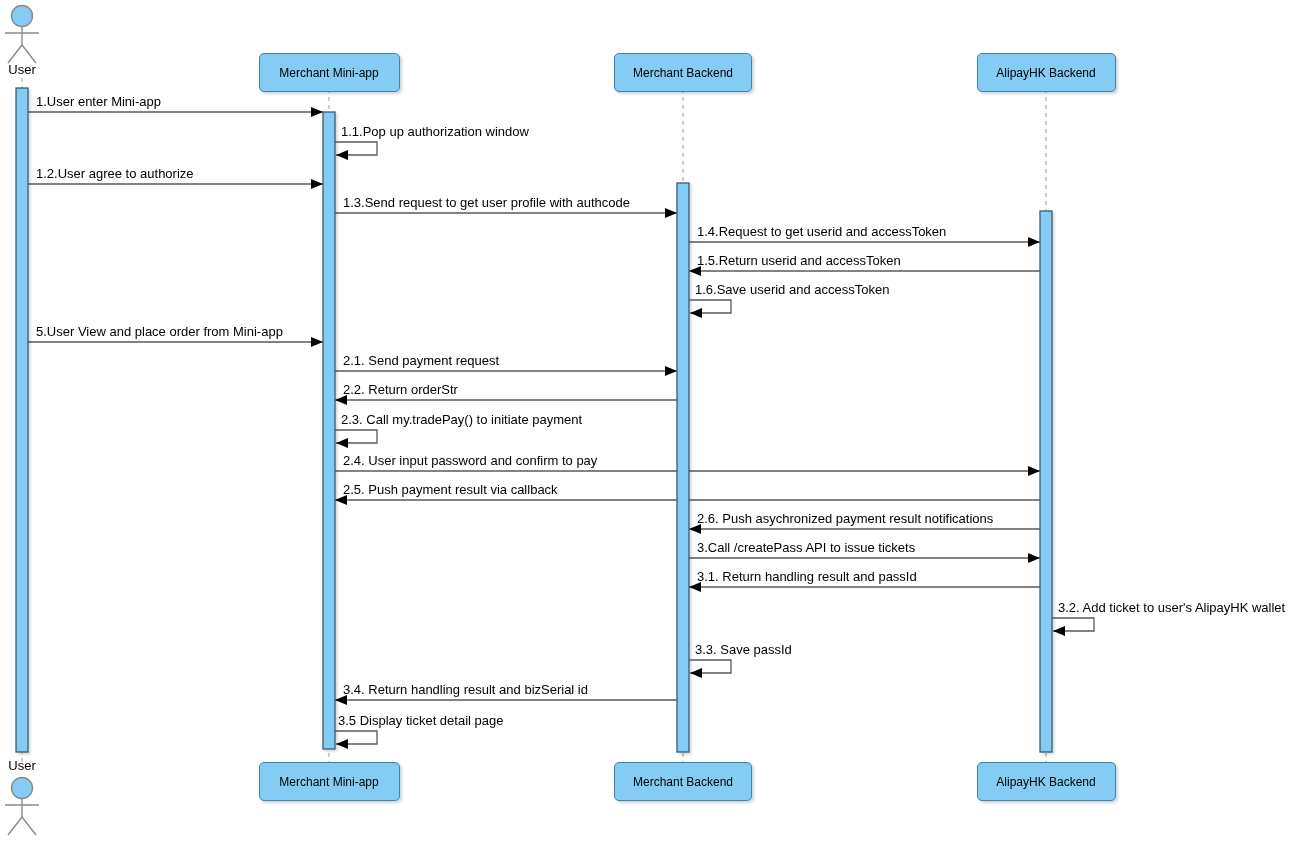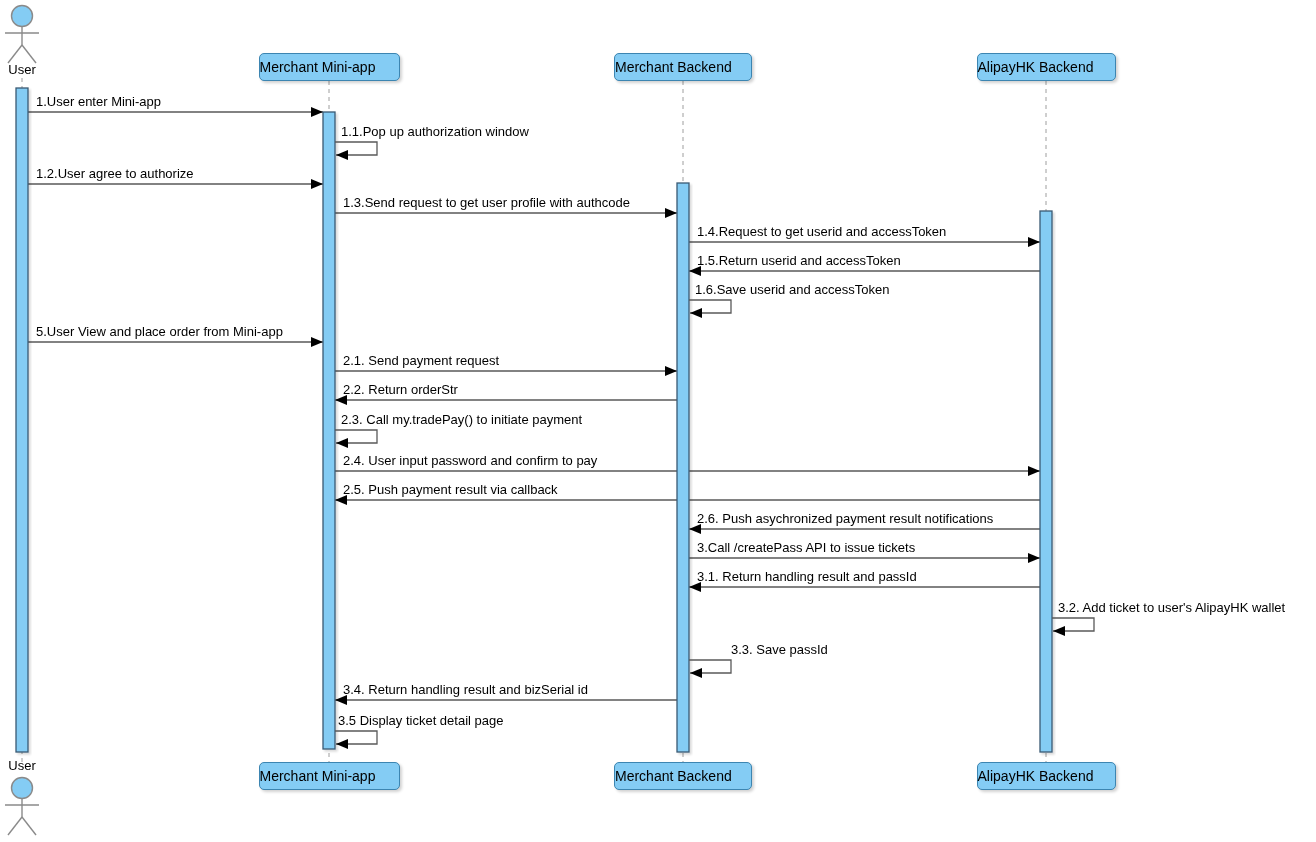--- a/index.html
+++ b/index.html
@@ -2,23 +2,23 @@
 <html><head>
 <meta charset="utf-8">
 <style>
   html,body{margin:0;padding:0;background:#ffffff;}
   #stage{
     position:relative;width:1316px;height:842px;background:#ffffff;
     font-family:"Liberation Sans","DejaVu Sans",sans-serif;color:#000;overflow:hidden;padding-left:28px;
   }
   #layer{position:absolute;left:0;top:0;}
   .pbox{
-    position:absolute;height:28px;border-radius:5px;box-sizing:border-box;
-    display:flex;align-items:center;
-    font-size:14px;box-shadow:2px 2px 3px rgba(0,0,0,0.18);
+    position:absolute;height:39px;border-radius:5px;box-sizing:border-box;
+    display:flex;align-items:center;justify-content:center;
+    font-size:12px;box-shadow:2px 2px 3px rgba(0,0,0,0.18);
   }
   .mlabel{position:absolute;font-size:13px;white-space:nowrap;line-height:14px;}
   .alabel{position:absolute;font-size:13px;width:80px;text-align:center;line-height:14px;}
 </style>
 </head>
 <body>
 
 <div id="stage">
   <svg id="layer" width="1316" height="842" viewBox="0 0 1316 842" xmlns="http://www.w3.org/2000/svg">
     <defs>
@@ -112,16 +112,16 @@
     <div class="mlabel" style="left: 36px; top: 325px;">5.User View and place order from Mini-app</div>
     <div class="mlabel" style="left: 343px; top: 354px;">2.1. Send payment request</div>
     <div class="mlabel" style="left: 343px; top: 383px;">2.2. Return orderStr</div>
     <div class="mlabel" style="left: 341px; top: 413px;">2.3. Call my.tradePay() to initiate payment</div>
     <div class="mlabel" style="left: 343px; top: 454px;">2.4. User input password and confirm to pay</div>
     <div class="mlabel" style="left: 343px; top: 483px;">2.5. Push payment result via callback</div>
     <div class="mlabel" style="left: 697px; top: 512px;">2.6. Push asychronized payment result notifications</div>
     <div class="mlabel" style="left: 697px; top: 541px; text-align: center;">3.Call /createPass API to issue tickets</div>
     <div class="mlabel" style="left: 697px; top: 570px;">3.1. Return handling result and passId</div>
     <div class="mlabel" style="left: 1058px; top: 601px;">3.2. Add ticket to user's AlipayHK wallet</div>
-    <div class="mlabel" style="left: 695px; top: 643px; margin-left: 36px;">3.3. Save passId</div>
+    <div class="mlabel" style="left: 695px; top: 643px;">3.3. Save passId</div>
     <div class="mlabel" style="left: 343px; top: 683px;">3.4. Return handling result and bizSerial id</div>
     <div class="mlabel" style="left: 338px; top: 714px;">3.5 Display ticket detail page</div>
   </div>
 
 </body></html>

